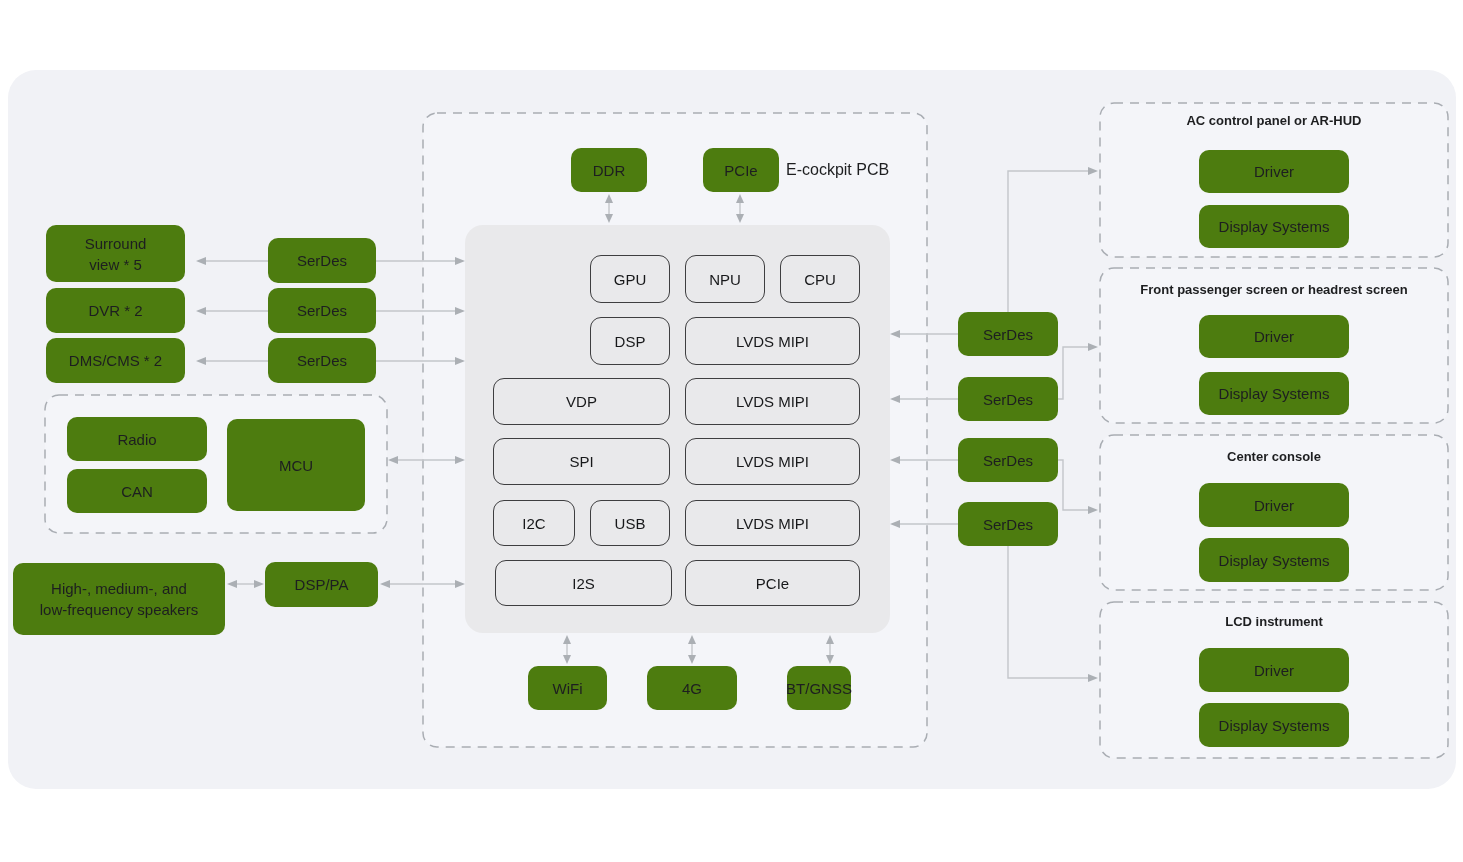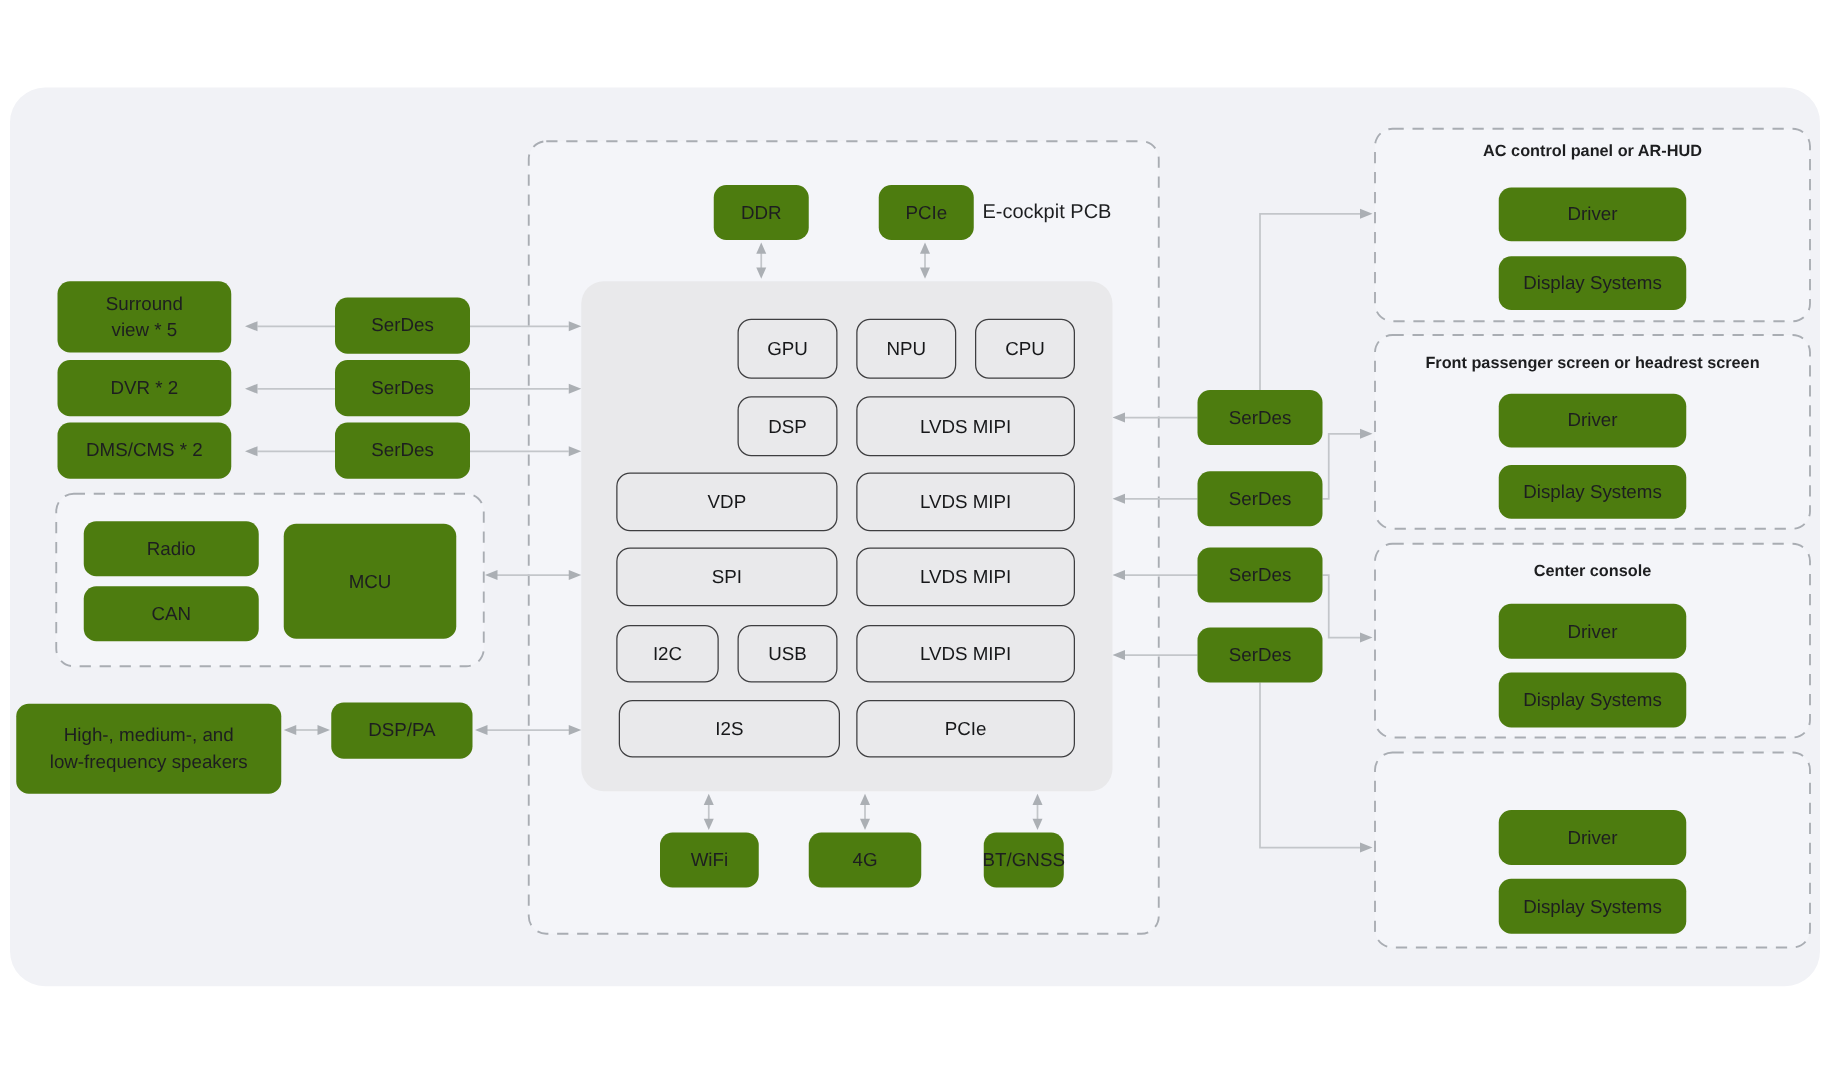--- a/index.html
+++ b/index.html
@@ -158,15 +158,16 @@
   <div class="gbox" style="left:1199px;top:205px;width:150px;height:43px">Display Systems</div>
 
   <div class="ptitle" style="left:1100px;top:282px;width:348px">Front passenger screen or headrest screen</div>
   <div class="gbox" style="left:1199px;top:315px;width:150px;height:43px">Driver</div>
   <div class="gbox" style="left:1199px;top:372px;width:150px;height:43px">Display Systems</div>
 
   <div class="ptitle" style="left:1100px;top:449px;width:348px">Center console</div>
   <div class="gbox" style="left:1199px;top:483px;width:150px;height:44px">Driver</div>
   <div class="gbox" style="left:1199px;top:538px;width:150px;height:44px">Display Systems</div>
 
+  <div class="ptitle" style="left:1100px;top:614px;width:348px">LCD instrument</div>
   <div class="gbox" style="left:1199px;top:648px;width:150px;height:44px">Driver</div>
   <div class="gbox" style="left:1199px;top:703px;width:150px;height:44px">Display Systems</div>
 </div>
 
 </body></html>

